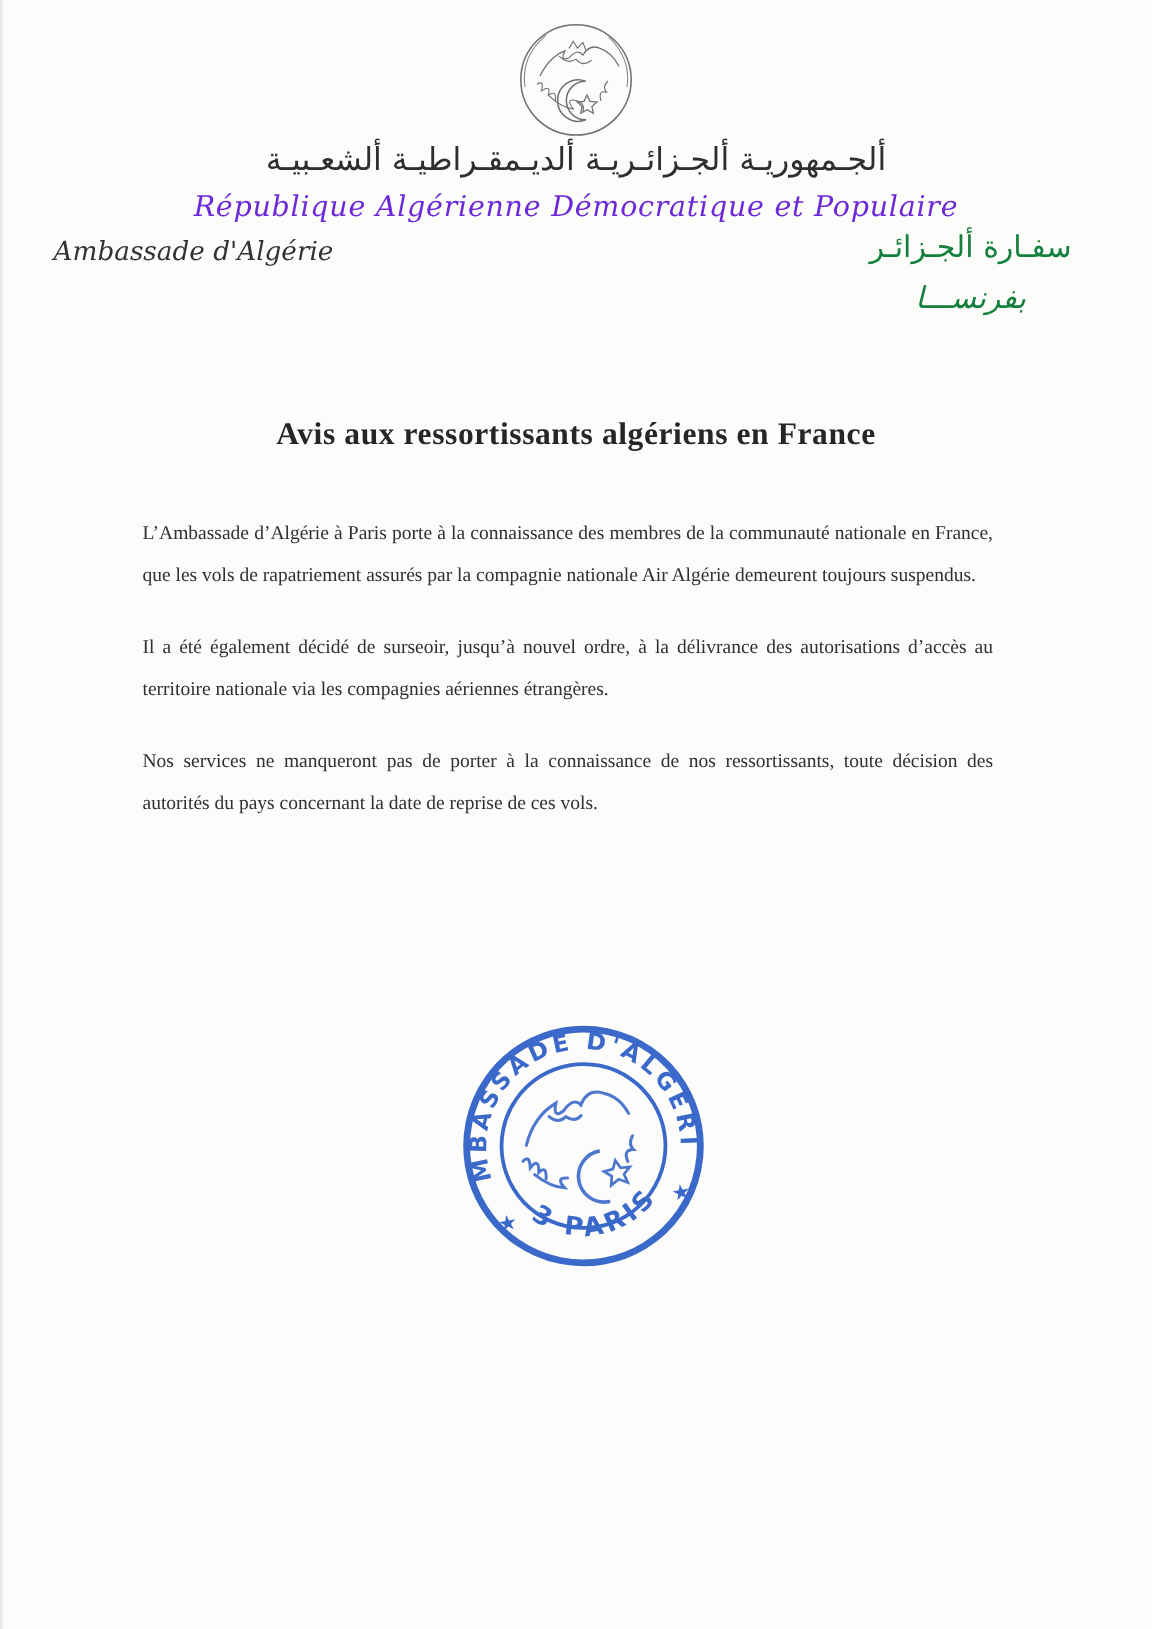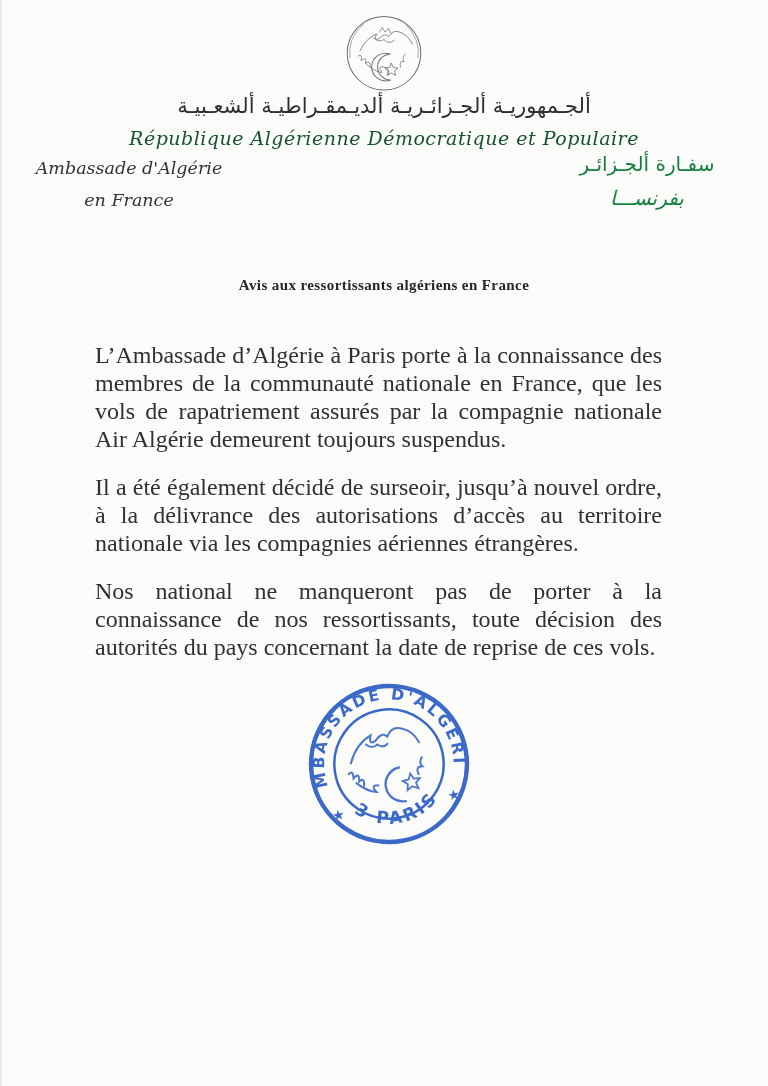--- a/index.html
+++ b/index.html
@@ -35,21 +35,21 @@
     color: #2e2e2e;
     letter-spacing: 1px;
   }
   .french-republic {
     position: absolute;
     top: 127px; left: 0; right: 0;
     text-align: center;
     font-family: "DejaVu Serif", serif;
     font-style: italic;
     font-size: 19px;
-    color: #14532d;
+    color: #6d28d9;
     letter-spacing: 0.5px;
   }
   .embassy-left {
     position: absolute;
     left: 34px; top: 158px;
     font-family: "DejaVu Serif", serif;
     font-style: italic;
     font-size: 17.5px;
     color: #333333;
     width: 190px;
@@ -67,29 +67,29 @@
     text-align: center;
   }
   .embassy-right .line2 { margin-top: 10px; font-style: italic; }
 
   
   .doc-title {
     position: absolute;
     top: 277px; left: 0; right: 0;
     text-align: center;
     font-weight: bold;
-    font-size: 15px;
+    font-size: 21px;
     color: #262626;
     letter-spacing: 0.4px;
   }
   .doc-body {
     position: absolute;
     left: 95px; top: 341px;
     width: 567px;
-    font-size: 24px;
+    font-size: 13px;
     line-height: 28px;
     color: #30302f;
     text-align: justify;
   }
   .doc-body p { margin-bottom: 20px; }
 
   
   .stamp {
     position: absolute;
     left: 300px; top: 678px;
@@ -126,34 +126,33 @@
       </g>
     </svg>
   </div>
 
   <div class="arabic-republic">ألجـمهوريـة ألجـزائـريـة ألديـمقـراطيـة ألشعـبيـة</div>
 
   <div class="french-republic">République Algérienne Démocratique et Populaire</div>
 
   <div class="embassy-left">
     <div class="line1">Ambassade d'Algérie</div>
-    <div class="line2">en France</div>
   </div>
 
   <div class="embassy-right">
     <div class="line1">سفـارة ألجـزائـر</div>
     <div class="line2">بفرنســـا</div>
   </div>
 
   <div class="doc-title">Avis aux ressortissants algériens en France</div>
 
   <div class="doc-body">
     <p>L’Ambassade d’Algérie à Paris porte à la connaissance des membres de la communauté nationale en France, que les vols de rapatriement assurés par la compagnie nationale Air Algérie demeurent toujours suspendus.</p>
     <p>Il a été également décidé de surseoir, jusqu’à nouvel ordre, à la délivrance des autorisations d’accès au territoire nationale via les compagnies aériennes étrangères.</p>
-    <p>Nos national ne manqueront pas de porter à la connaissance de nos ressortissants, toute décision des autorités du pays concernant la date de reprise de ces vols.</p>
+    <p>Nos services ne manqueront pas de porter à la connaissance de nos ressortissants, toute décision des autorités du pays concernant la date de reprise de ces vols.</p>
   </div>
 
   <div class="stamp">
     <svg width="178" height="172" viewBox="0 0 170 170">
       <defs>
         <path id="arcTop" d="M 22.6,99.4 A 64,64 0 1 1 147.4,99.4" fill="none"></path>
         <path id="arcBottom" d="M 33,113 A 59,59 0 0 0 137,113" fill="none"></path>
       </defs>
       <g stroke="#2d5ec6" fill="none">
         <circle cx="85" cy="85" r="77" stroke-width="4.5"></circle>

